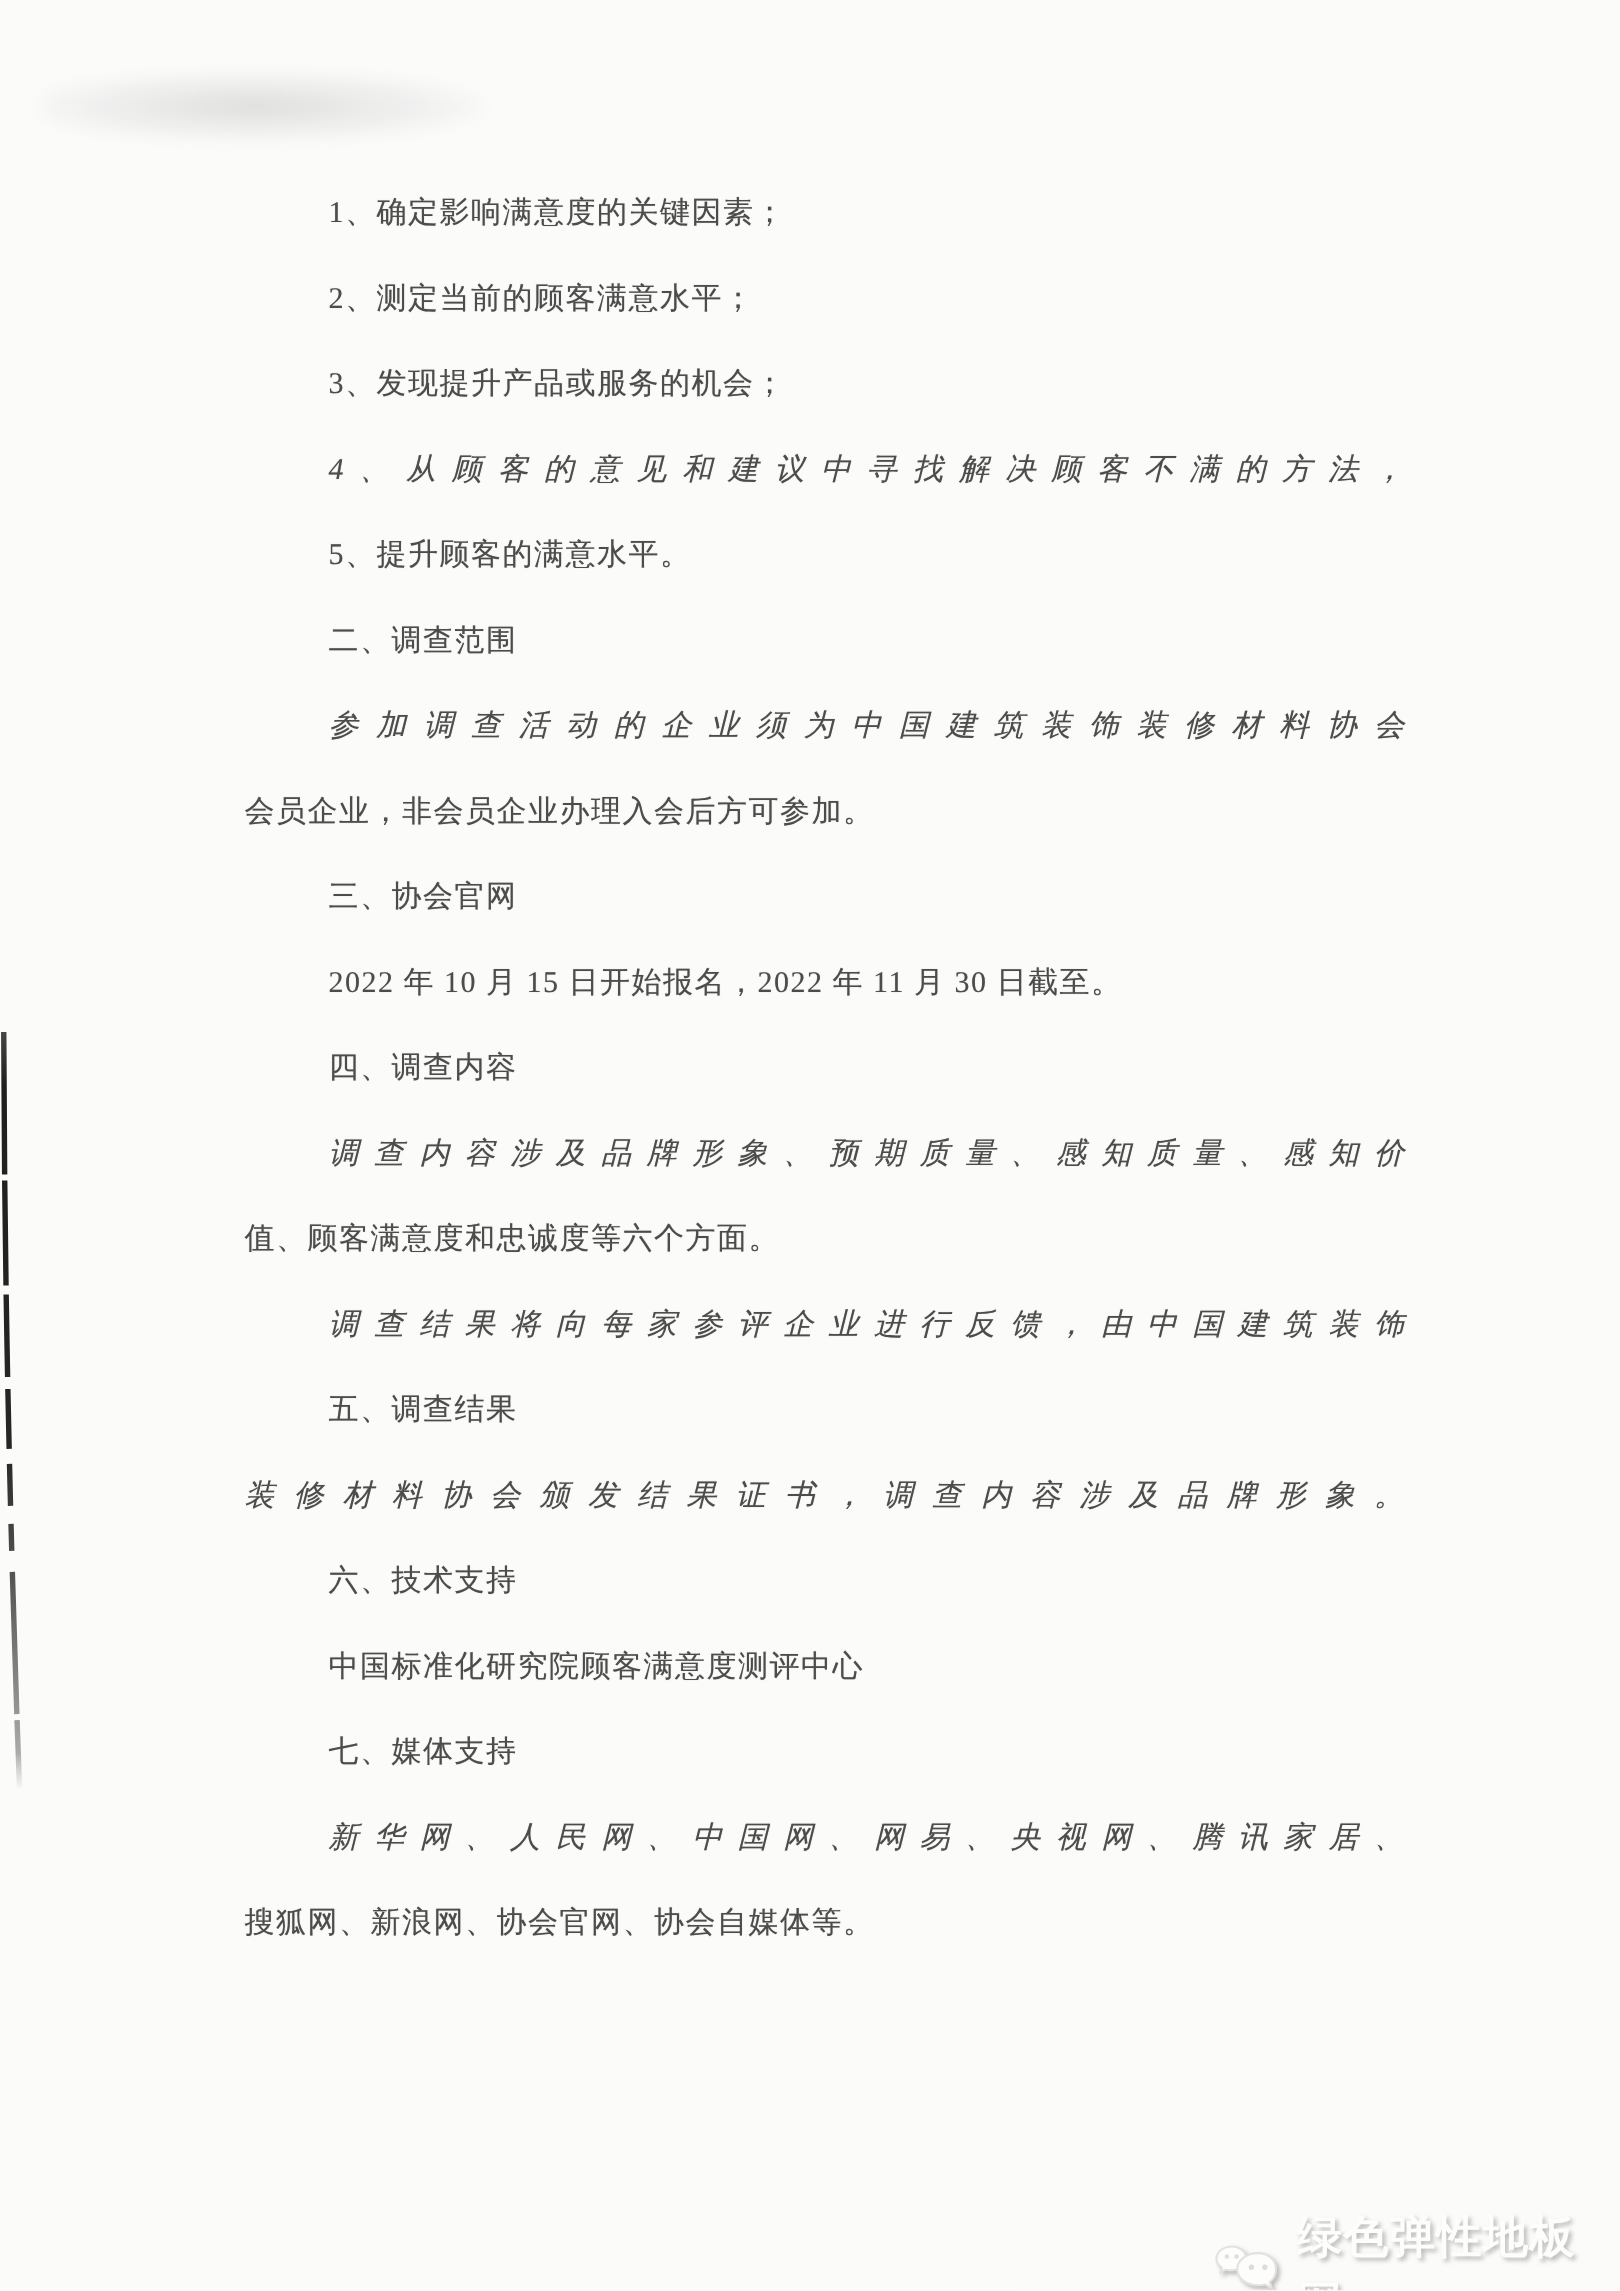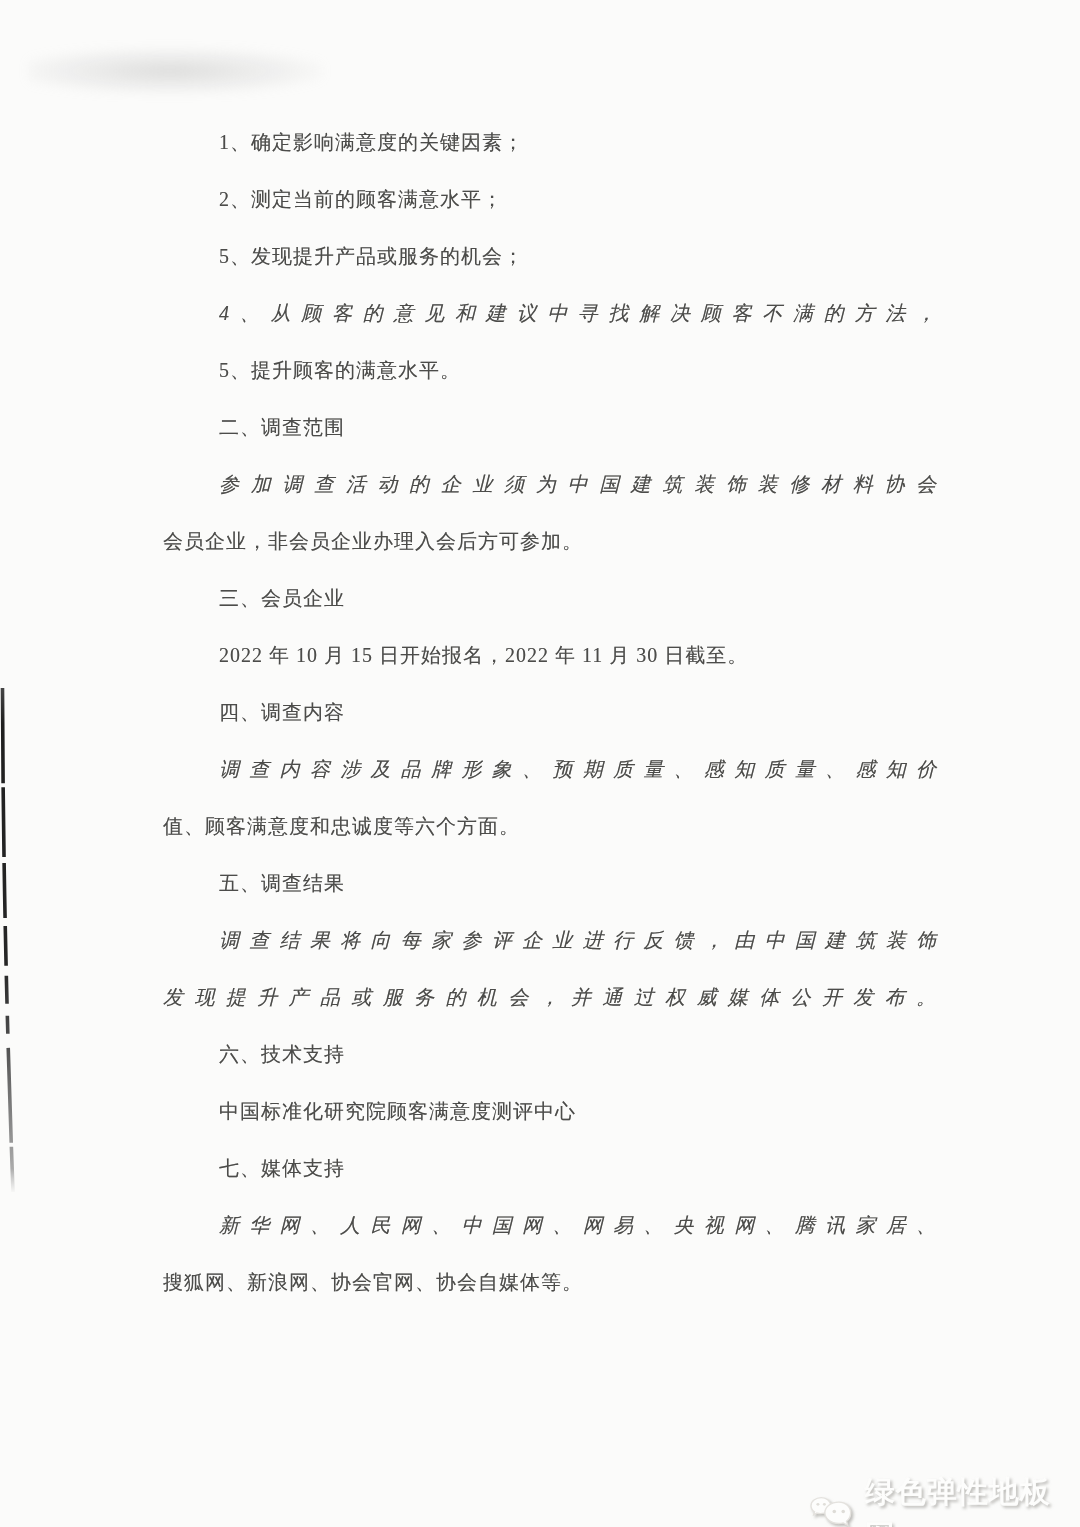--- a/index.html
+++ b/index.html
@@ -99,34 +99,34 @@
         <stop offset="0.95" stop-color="#ababab"></stop>
         <stop offset="1" stop-color="#bdbdbd" stop-opacity="0"></stop>
       </linearGradient>
     </defs>
     <path d="M2.5,0 C3,170 6.5,330 13,504" fill="none" stroke="url(#edgeFade)" stroke-width="3.6" stroke-dasharray="95 4 70 6 55 8 40 10 28 12 18 14"></path>
   </svg>
 
   <div id="doc-lines" class="doc">
       <div class="line indent">1、确定影响满意度的关键因素；</div>
       <div class="line indent">2、测定当前的顾客满意水平；</div>
-      <div class="line indent">5、发现提升产品或服务的机会；</div>
+      <div class="line indent">3、发现提升产品或服务的机会；</div>
       <div class="line indent justify">4、从顾客的意见和建议中寻找解决顾客不满的方法，</div>
       <div class="line indent">5、提升顾客的满意水平。</div>
       <div class="line indent">二、调查范围</div>
       <div class="line indent justify">参加调查活动的企业须为中国建筑装饰装修材料协会</div>
       <div class="line">会员企业，非会员企业办理入会后方可参加。</div>
-      <div class="line indent">三、会员企业</div>
+      <div class="line indent">三、协会官网</div>
       <div class="line indent">2022 年 10 月 15 日开始报名，2022 年 11 月 30 日截至。</div>
       <div class="line indent">四、调查内容</div>
       <div class="line indent justify">调查内容涉及品牌形象、预期质量、感知质量、感知价</div>
       <div class="line">值、顾客满意度和忠诚度等六个方面。</div>
+      <div class="line indent justify">调查结果将向每家参评企业进行反馈，由中国建筑装饰</div>
       <div class="line indent">五、调查结果</div>
-      <div class="line indent justify">调查结果将向每家参评企业进行反馈，由中国建筑装饰</div>
-      <div class="line justify">发现提升产品或服务的机会，并通过权威媒体公开发布。</div>
+      <div class="line justify">装修材料协会颁发结果证书，调查内容涉及品牌形象。</div>
       <div class="line indent">六、技术支持</div>
       <div class="line indent">中国标准化研究院顾客满意度测评中心</div>
       <div class="line indent">七、媒体支持</div>
       <div class="line indent justify">新华网、人民网、中国网、网易、央视网、腾讯家居、</div>
       <div class="line">搜狐网、新浪网、协会官网、协会自媒体等。</div>
     </div>
 
   <div class="watermark">
     <svg width="50" height="44" viewBox="0 0 50 44" xmlns="http://www.w3.org/2000/svg">
 

